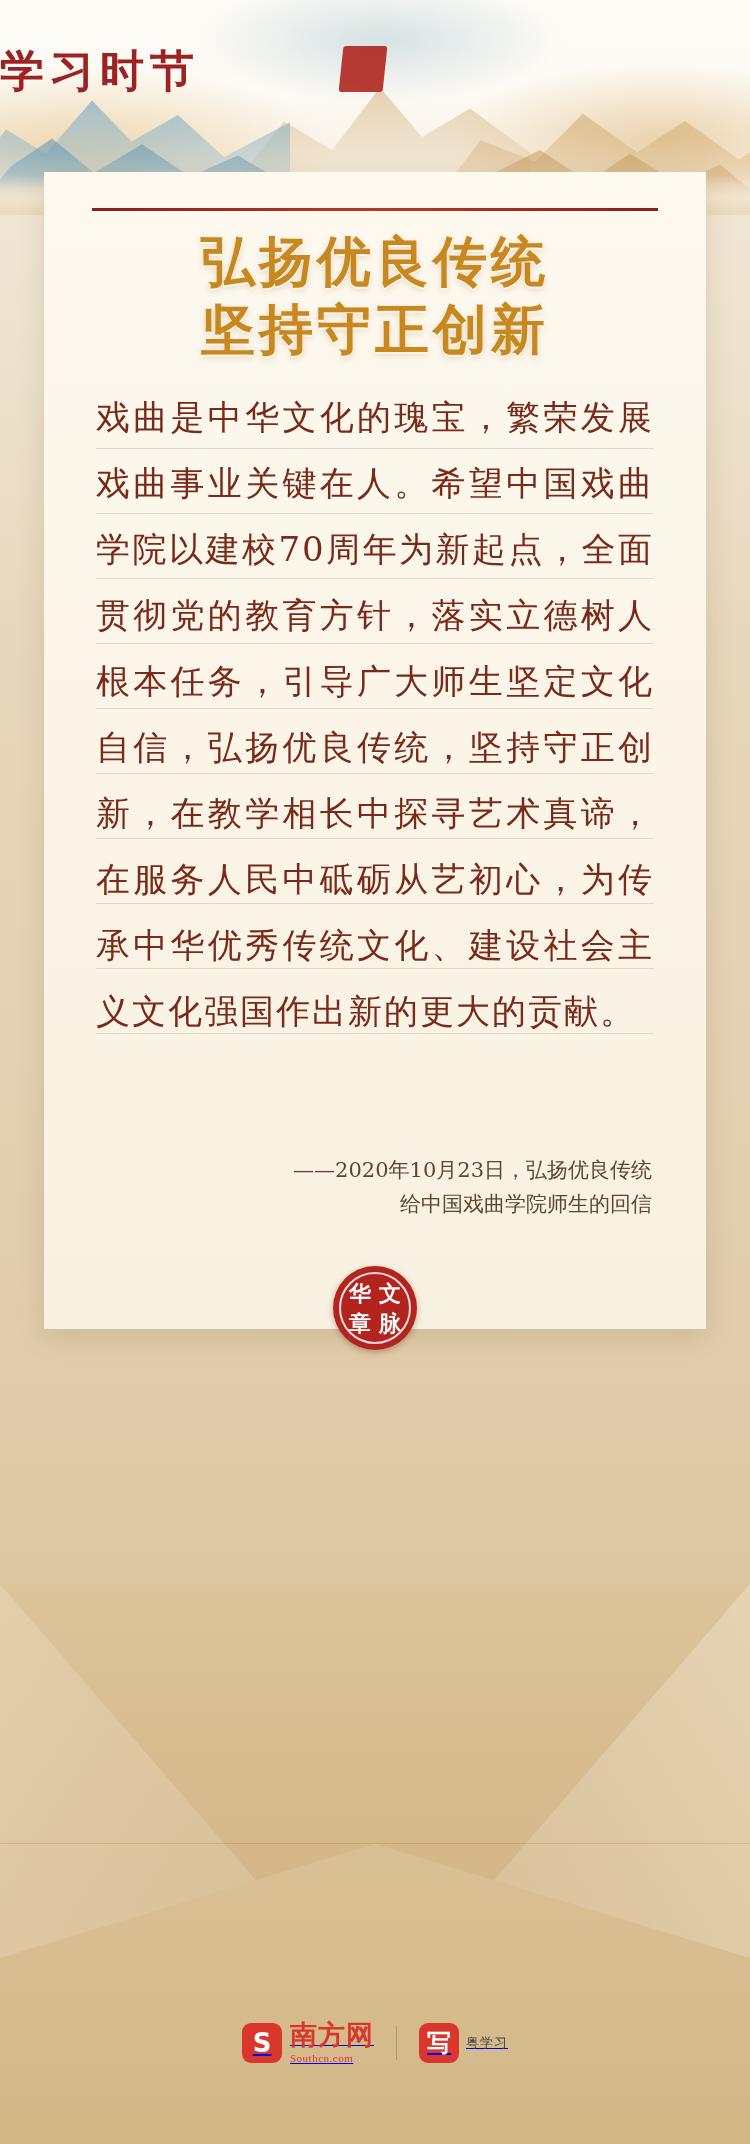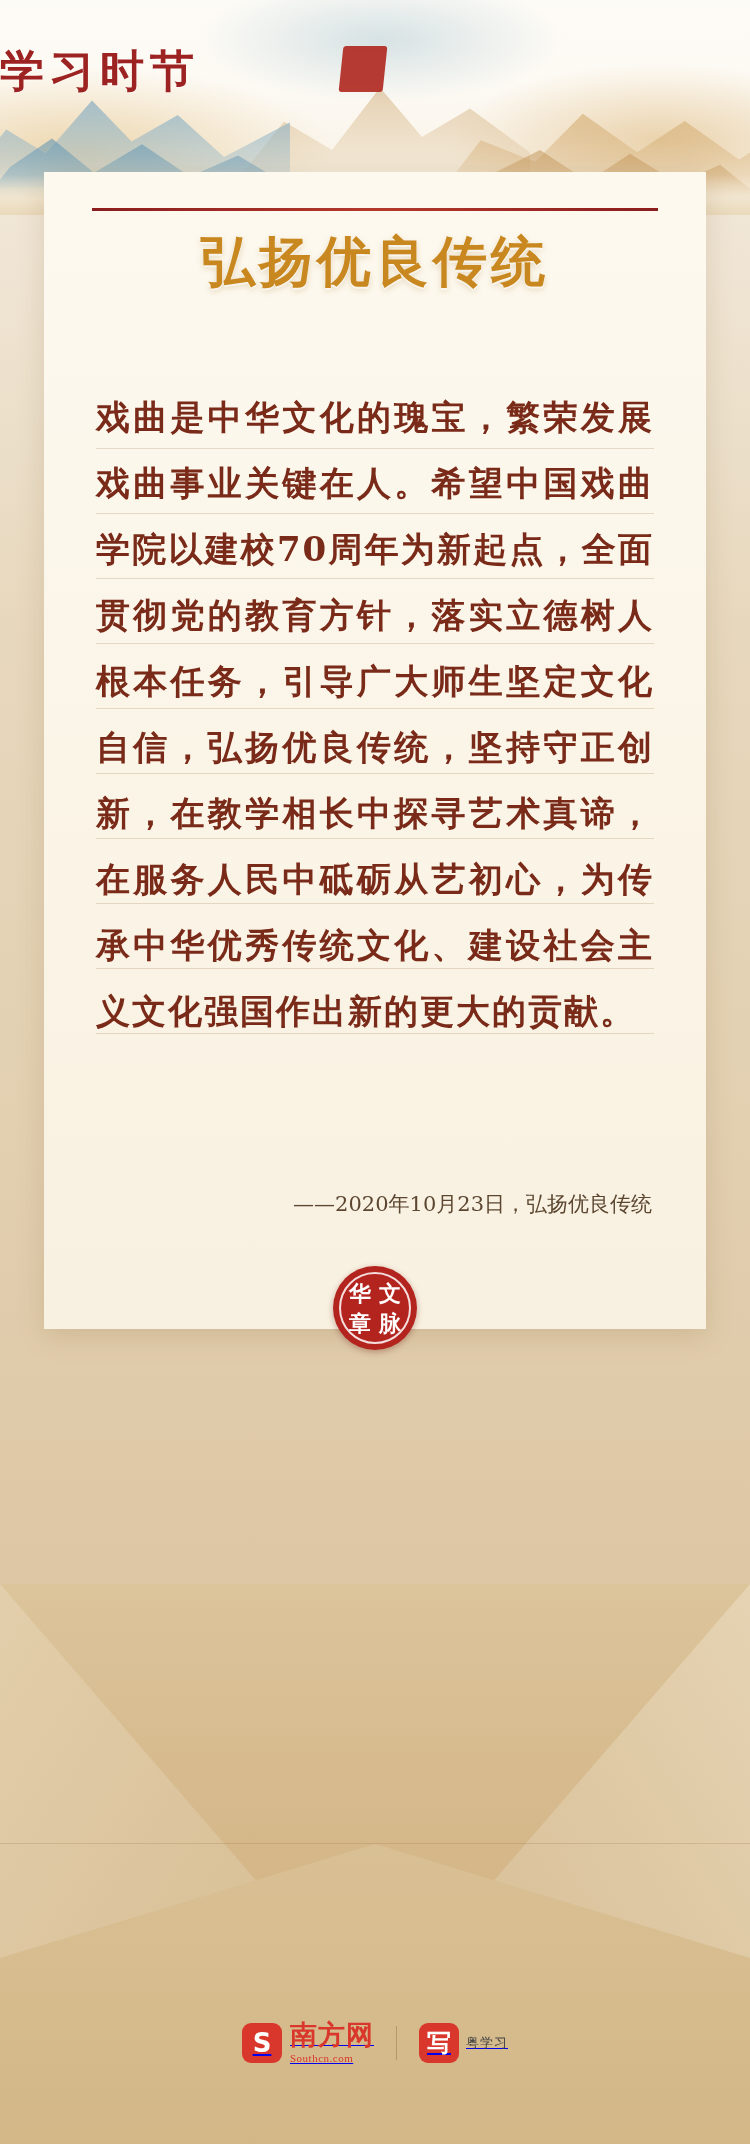--- a/index.html
+++ b/index.html
@@ -136,21 +136,20 @@
     font-family: "DejaVu Serif", "Liberation Serif", serif;
     font-size: 34px;
     line-height: 66px;
     letter-spacing: 2px;
     text-align: justify;
     background-image: repeating-linear-gradient(180deg,
         rgba(0,0,0,0) 0px,
         rgba(0,0,0,0) 64px,
         rgba(170,140,100,.28) 64px,
         rgba(170,140,100,.28) 65px);
-    font-weight: bold;
   }
 
   .attribution {
     position: absolute;
     right: 54px;
     bottom: 108px;
     width: 420px;
     text-align: right;
     color: #5c4630;
     font-family: "DejaVu Serif", "Liberation Serif", serif;
@@ -299,26 +298,28 @@
     <div class="env-flap-r"></div>
     <div class="env-seam"></div>
     <div class="env-front"></div>
   </div>
 
   <div class="card">
     <div class="card-rule"></div>
 
     <div class="headline">
       <span>弘扬优良传统</span>
+      <span class="l2">坚持守正创新</span>
     </div>
 
     <div class="body-text">戏曲是中华文化的瑰宝，繁荣发展戏曲事业关键在人。希望中国戏曲学院以建校70周年为新起点，全面贯彻党的教育方针，落实立德树人根本任务，引导广大师生坚定文化自信，弘扬优良传统，坚持守正创新，在教学相长中探寻艺术真谛，在服务人民中砥砺从艺初心，为传承中华优秀传统文化、建设社会主义文化强国作出新的更大的贡献。</div>
 
     <div class="attribution">
       <span>——2020年10月23日，弘扬优良传统</span>
+      <span class="a2">给中国戏曲学院师生的回信</span>
     </div>
   </div>
 
   <div class="seal">
     <div class="seal-inner"></div>
     <div class="seal-grid">
       <span>华</span>
       <span>文</span>
       <span>章</span>
       <span>脉</span>

